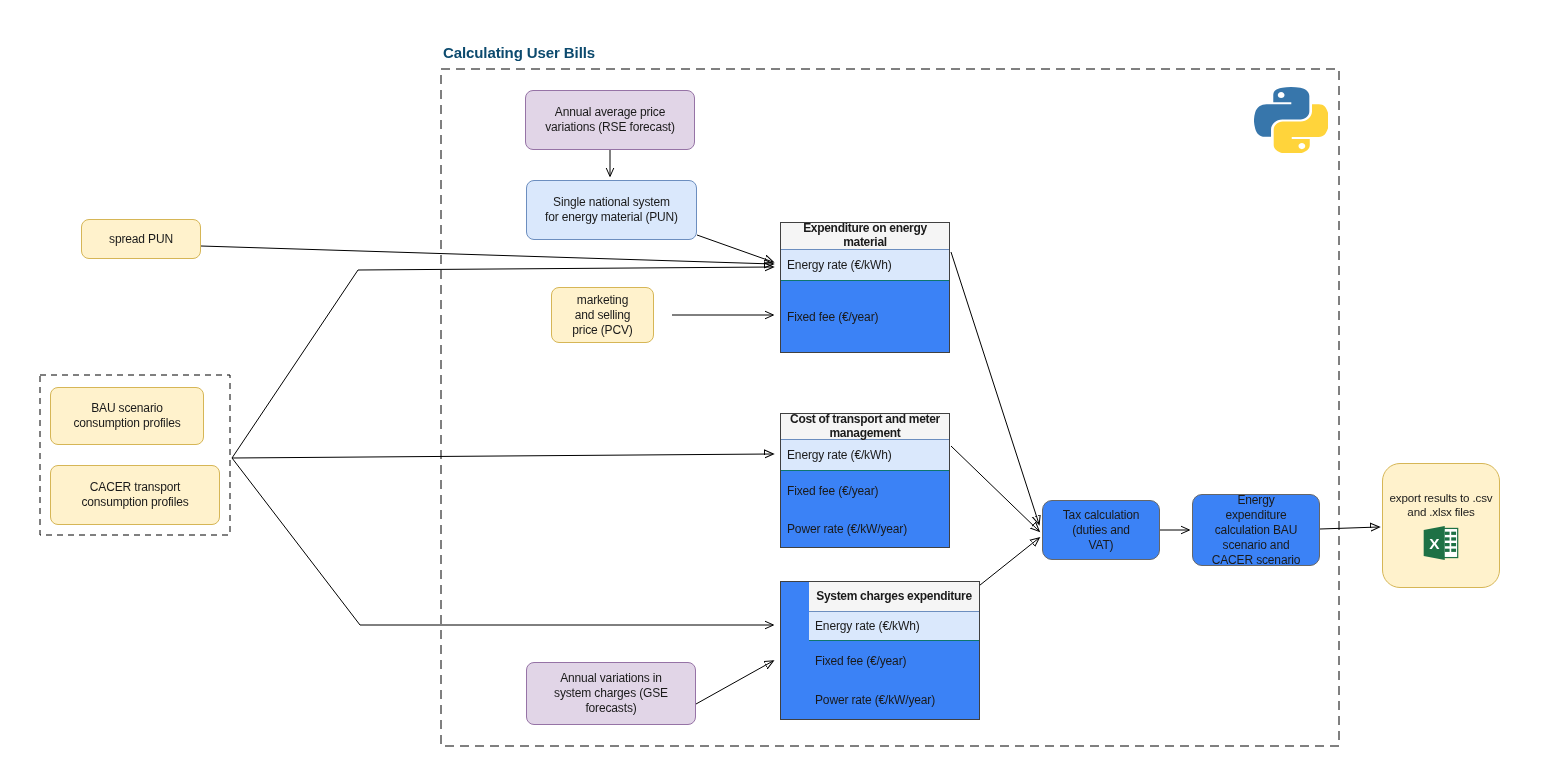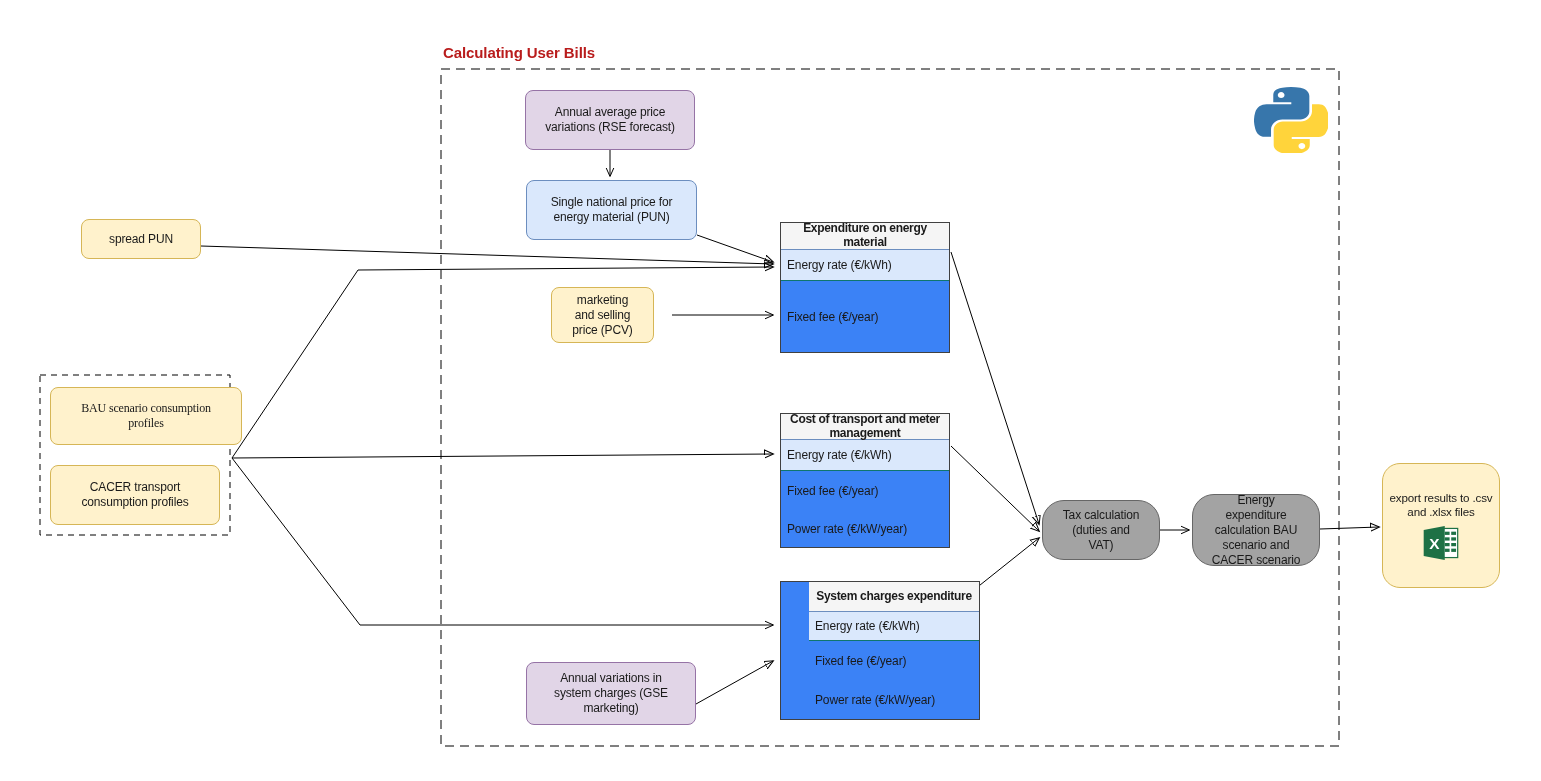--- a/index.html
+++ b/index.html
@@ -4,32 +4,32 @@
 <style>
   html,body{margin:0;padding:0;}
   body{
     width:1541px;height:781px;position:relative;background:#ffffff;overflow:hidden;
     font-family:"Liberation Sans", sans-serif;color:#1a1a1a;
   }
   *{box-sizing:border-box;}
   .edges{position:absolute;left:0;top:0;pointer-events:none;}
   .edges path, .edges rect{fill:none;stroke:#000;stroke-width:1;}
   .title{
-    position:absolute;left:443px;top:44px;font-size:15px;font-weight:bold;color:#b91c1c;
+    position:absolute;left:443px;top:44px;font-size:15px;font-weight:bold;color:#0c4a6e;
     letter-spacing:-0.1px;
   }
   .node{
     position:absolute;display:flex;align-items:center;justify-content:center;
     text-align:center;font-size:12px;line-height:1.25;padding:18px;border-radius:8px;
     letter-spacing:-0.15px;
   }
   .yellow{background:#FFF2CC;border:1px solid #D6B656;}
   .purple{background:#E1D5E7;border:1px solid #9673A6;}
   .blue{background:#DAE8FC;border:1px solid #6C8EBF;}
-  .gray{background:#a3a3a3;border:1px solid #666666;border-radius:22px;}
+  .gray{background:#3b82f6;border:1px solid #666666;border-radius:10px;}
   .export-node{flex-direction:column;border-radius:18px;font-size:11.6px;gap:7px;padding:6px;}
   .table{position:absolute;background:#3b82f6;border:1px solid #404040;}
   .th{
     display:flex;align-items:center;justify-content:center;text-align:center;
     font-weight:bold;font-size:12px;line-height:1.15;background:#F5F5F5;
     letter-spacing:-0.3px;
   }
   .tr{display:flex;align-items:center;font-size:12px;padding-left:6px;letter-spacing:-0.15px;}
   .tr.hl{background:#DAE8FC;border-top:1px solid #6C8EBF;border-bottom:1px solid #0f766e;}
   .pylogo{position:absolute;left:1254px;top:87px;}
@@ -68,41 +68,41 @@
 <svg class="pylogo" width="74" height="66" viewBox="0 0 110 110" preserveAspectRatio="none">
   <path fill="#3776AB" d="M54.87.01c-4.58.02-8.96.41-12.81 1.09-11.35 2.01-13.41 6.2-13.41 13.94v10.21h26.81v3.41H18.59c-7.79 0-14.62 4.69-16.76 13.6-2.46 10.21-2.57 16.59 0 27.25 1.91 7.94 6.46 13.6 14.26 13.6h9.22V70.86c0-8.85 7.66-16.66 16.76-16.66h26.78c7.46 0 13.41-6.14 13.41-13.63V15.04c0-7.27-6.13-12.73-13.41-13.94C64.25.33 59.45-.01 54.87.01zM40.37 8.24c2.77 0 5.03 2.3 5.03 5.13 0 2.82-2.26 5.1-5.03 5.1-2.78 0-5.03-2.28-5.03-5.1 0-2.83 2.25-5.13 5.03-5.13z"></path>
   <path fill="#FFD43B" d="M86.23 28.66v11.91c0 9.23-7.83 17-16.76 17H42.69c-7.34 0-13.41 6.28-13.41 13.63v25.54c0 7.27 6.32 11.54 13.41 13.63 8.49 2.5 16.63 2.95 26.78 0 6.75-1.95 13.41-5.89 13.41-13.63V86.53H56.1v-3.4h40.21c7.79 0 10.7-5.44 13.41-13.6 2.8-8.4 2.68-16.48 0-27.25-1.93-7.76-5.6-13.6-13.41-13.6H86.23zM71.17 93.33c2.78 0 5.03 2.28 5.03 5.1 0 2.83-2.25 5.13-5.03 5.13-2.77 0-5.03-2.3-5.03-5.13 0-2.82 2.26-5.1 5.03-5.1z"></path>
 </svg>
 
 <div class="node purple" style="left:525px;top:90px;width:170px;height:60px;">
   <span>Annual average price variations (RSE forecast)</span>
 </div>
 
 <div class="node blue" style="left:526px;top:180px;width:171px;height:60px;">
-  <span>Single national price for energy material (PUN)</span>
+  <span>Single national system for energy material (PUN)</span>
 </div>
 
 <div class="node yellow" style="left:81px;top:219px;width:120px;height:40px;">
   <span>spread PUN</span>
 </div>
 
 <div class="node yellow" style="left:551px;top:287px;width:103px;height:56px;">
   <span>marketing and selling price (PCV)</span>
 </div>
 
-<div class="node yellow" style="left:50px;top:387px;width:192px;height:58px;font-family:Liberation Serif, serif;">
+<div class="node yellow" style="left:50px;top:387px;width:154px;height:58px;">
   <span>BAU scenario consumption profiles</span>
 </div>
 
 <div class="node yellow" style="left:50px;top:465px;width:170px;height:60px;">
   <span>CACER transport consumption profiles</span>
 </div>
 
 <div class="node purple" style="left:526px;top:662px;width:170px;height:63px;">
-  <span>Annual variations in system charges (GSE marketing)</span>
+  <span>Annual variations in system charges (GSE forecasts)</span>
 </div>
 
 <div class="node gray" style="left:1042px;top:500px;width:118px;height:60px;">
   <span>Tax calculation (duties and VAT)</span>
 </div>
 
 <div class="node gray" style="left:1192px;top:494px;width:128px;height:72px;">
   <span>Energy expenditure calculation BAU scenario and CACER scenario</span>
 </div>
 

